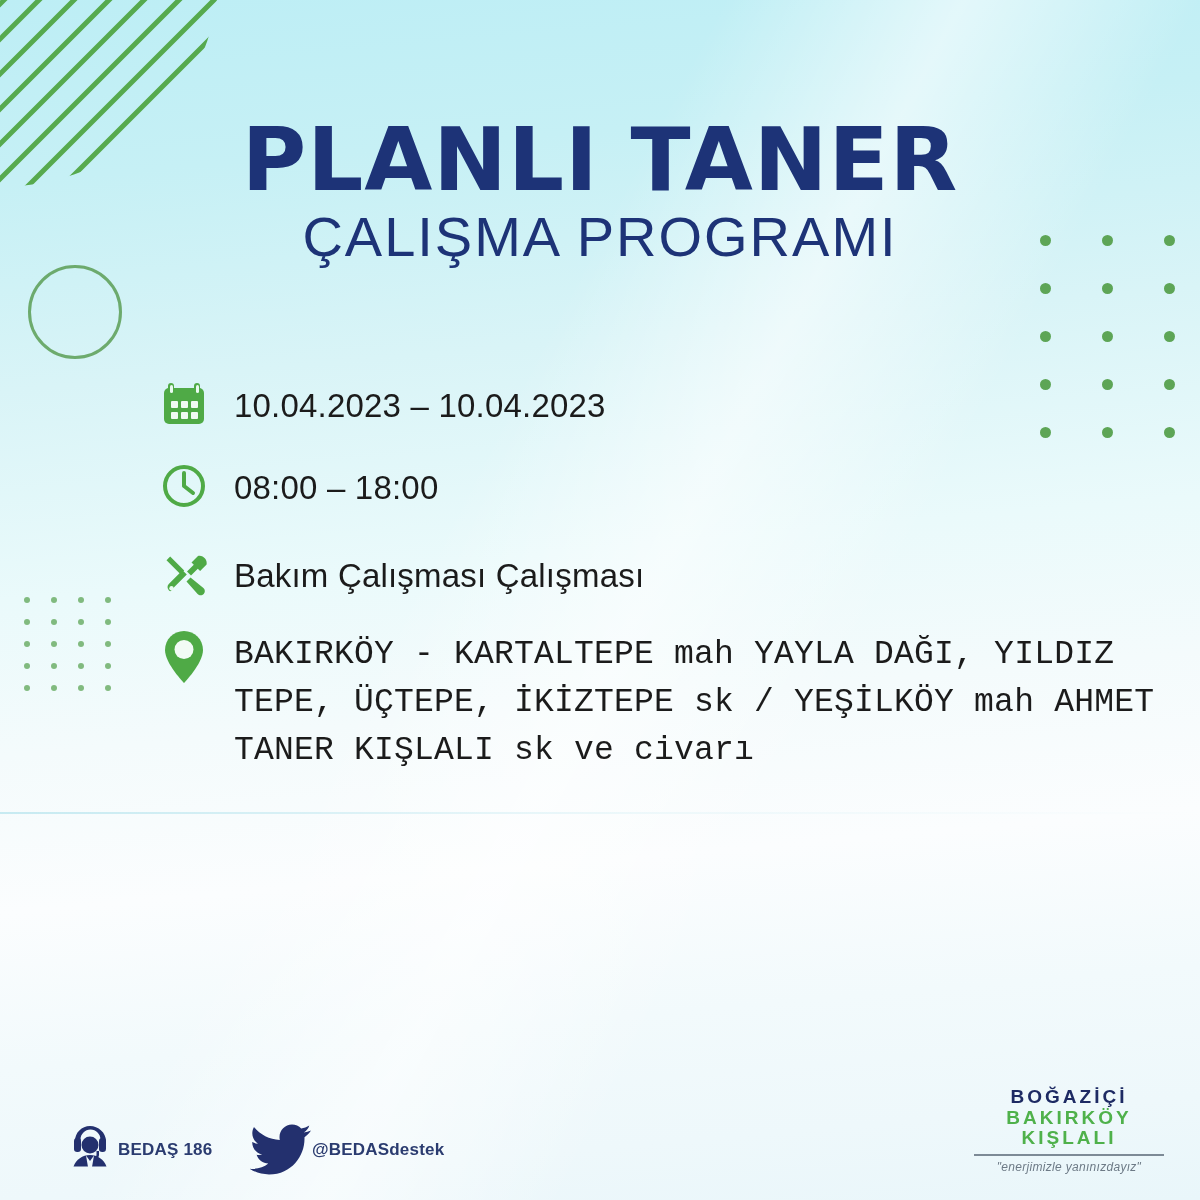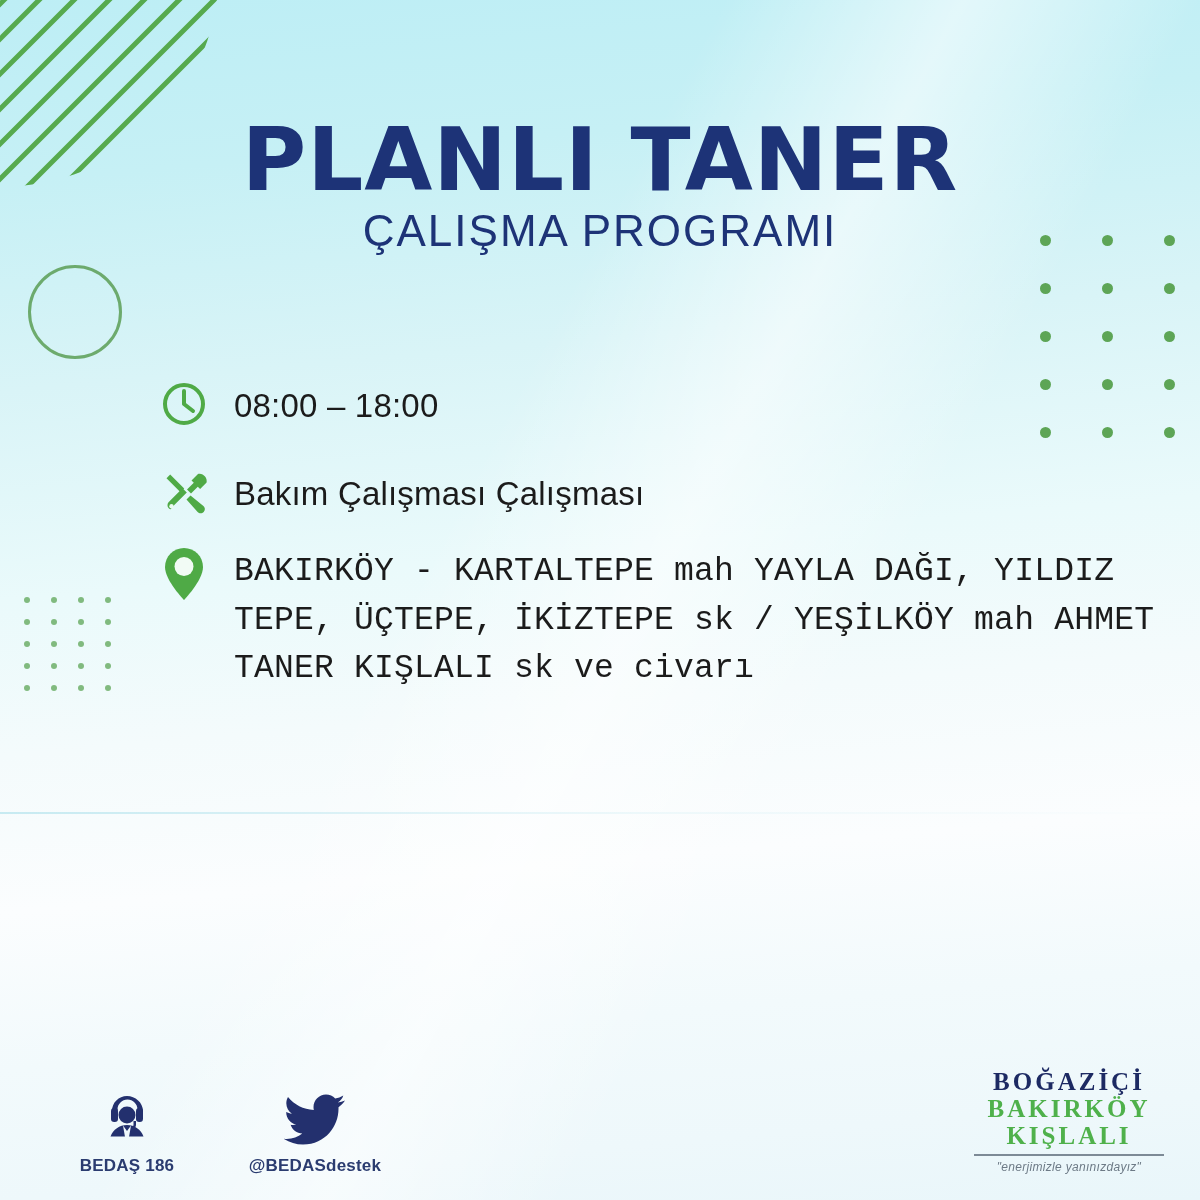--- a/index.html
+++ b/index.html
@@ -46,21 +46,21 @@
 
   
   .title-wrap{position:absolute;left:0;right:0;top:118px;text-align:center;}
   .title-main{
     font-size:88px;line-height:.96;font-weight:bold;
     color:#1d3377;letter-spacing:1px;
     font-family:"DejaVu Sans",sans-serif;
     margin:0;
   }
   .title-sub{
-    font-size:44px;line-height:1.05;font-weight:normal;
+    font-size:56px;line-height:1.05;font-weight:normal;
     color:#1d3377;letter-spacing:2px;
     font-family:"Liberation Sans",sans-serif;
     margin:6px 0 0 0;
   }
 
   
   .info{position:absolute;left:160px;top:378px;width:1000px;}
   .row{display:flex;align-items:flex-start;margin-bottom:22px;}
   .row .ico{
     width:74px;min-width:74px;display:flex;align-items:flex-start;
@@ -71,31 +71,31 @@
     font-family:"Liberation Sans",sans-serif;letter-spacing:.2px;
     padding-top:4px;
   }
   .row.date{margin-bottom:30px;}
   .row.time{margin-bottom:36px;}
   .row.work{margin-bottom:26px;}
   .row.loc .txt{max-width:930px;font-family:Liberation Mono, monospace;}
 
   
   .footer{position:absolute;left:62px;bottom:24px;display:flex;align-items:flex-end;gap:58px;}
-  .fitem{display:flex;flex-direction:column;align-items:center;width:130px;}
+  .fitem{display:flex;flex-direction:row;align-items:center;width:130px;}
   .fitem .fico{height:62px;display:flex;align-items:flex-end;justify-content:center;}
   .fitem .flbl{
     margin-top:10px;font-size:17px;font-weight:bold;color:#2b3c70;
     font-family:"Liberation Sans",sans-serif;letter-spacing:.2px;white-space:nowrap;
   }
 
   .logo{position:absolute;right:26px;bottom:26px;text-align:center;width:210px;}
   .logo .l1,.logo .l2,.logo .l3{
-    font-family:Liberation Serif, serif;font-weight:bold;
-    font-size:25px;letter-spacing:3px;line-height:1.08;
+    font-family:Liberation Sans, sans-serif;font-weight:bold;
+    font-size:19px;letter-spacing:3px;line-height:1.08;
   }
   .logo .l1{color:#1d2a63;}
   .logo .l2,.logo .l3{color:#4fb14b;}
   .logo .rule{height:2px;background:#7d8a96;margin:5px 10px 4px 10px;}
   .logo .tag{
     font-size:12px;font-style:italic;color:#6d7a86;letter-spacing:.3px;
     font-family:"Liberation Sans",sans-serif;
   }
 </style>
 </head>
@@ -175,20 +175,38 @@
     <i style="left:81px;top:88px;width:6px;height:6px;"></i>
   </div>
 
   <div class="title-wrap">
     <h1 class="title-main">PLANLI TANER</h1>
     <h2 class="title-sub">ÇALIŞMA PROGRAMI</h2>
   </div>
 
   <div class="info">
 
+    <div class="row date">
+      <span class="ico">
+        <svg width="48" height="48" viewBox="0 0 48 48" aria-hidden="true">
+          <rect x="8" y="3" width="6" height="12" rx="3" fill="#4faa46"></rect>
+          <rect x="34" y="3" width="6" height="12" rx="3" fill="#4faa46"></rect>
+          <rect x="4" y="8" width="40" height="36" rx="5" fill="#4faa46"></rect>
+          <rect x="10" y="5" width="3" height="8" rx="1.5" fill="#eafaf0"></rect>
+          <rect x="36" y="5" width="3" height="8" rx="1.5" fill="#eafaf0"></rect>
+          <rect x="11" y="21" width="7" height="7" rx="1" fill="#f1fbf3"></rect>
+          <rect x="21" y="21" width="7" height="7" rx="1" fill="#f1fbf3"></rect>
+          <rect x="31" y="21" width="7" height="7" rx="1" fill="#f1fbf3"></rect>
+          <rect x="11" y="32" width="7" height="7" rx="1" fill="#f1fbf3"></rect>
+          <rect x="21" y="32" width="7" height="7" rx="1" fill="#f1fbf3"></rect>
+          <rect x="31" y="32" width="7" height="7" rx="1" fill="#f1fbf3"></rect>
+        </svg>
+      </span>
+      <span class="txt">10.04.2023 – 10.04.2023</span>
+    </div>
 
     <div class="row time">
       <span class="ico">
         <svg width="48" height="48" viewBox="0 0 48 48" aria-hidden="true">
           <circle cx="24" cy="24" r="19" fill="none" stroke="#4faa46" stroke-width="4"></circle>
           <path d="M24 11 L24 24 L33 31" fill="none" stroke="#4faa46" stroke-width="4" stroke-linecap="round" stroke-linejoin="round"></path>
         </svg>
       </span>
       <span class="txt">08:00 – 18:00</span>
     </div>

